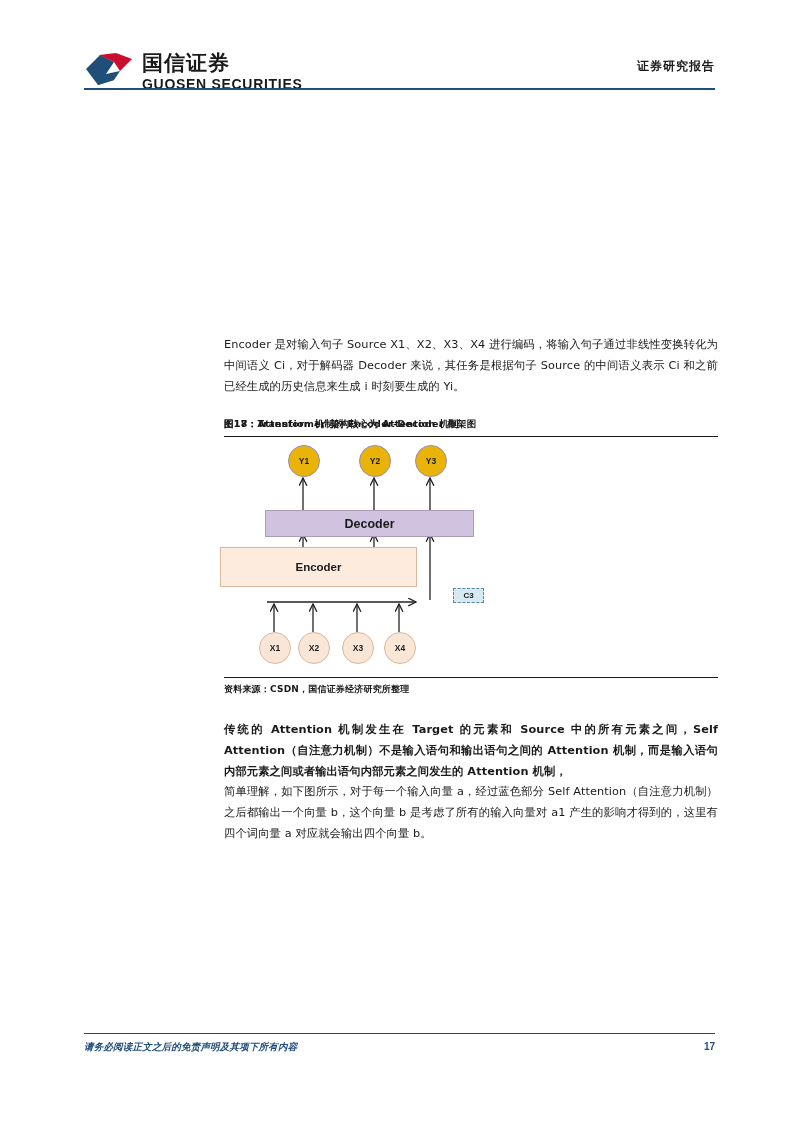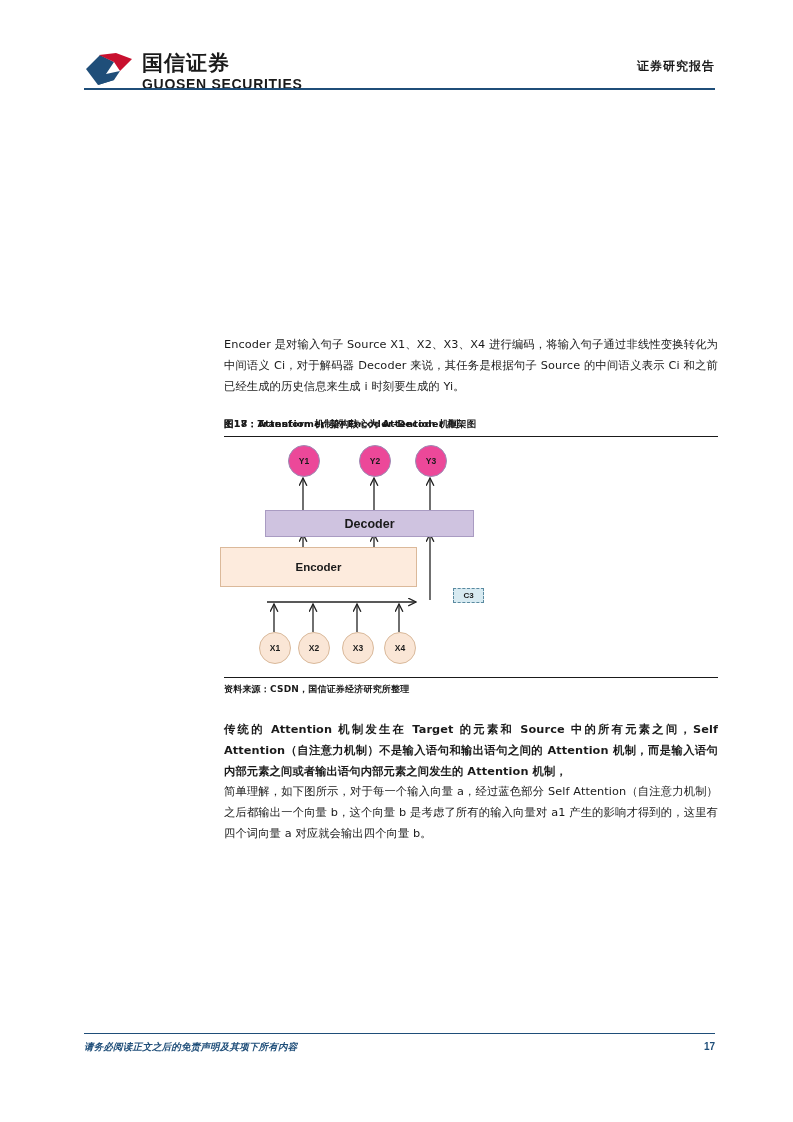--- a/index.html
+++ b/index.html
@@ -183,21 +183,21 @@
     display: flex;
     align-items: center;
     justify-content: center;
     font-family: "Liberation Sans", sans-serif;
     font-size: 8.5px;
     font-weight: bold;
     color: #1a1a1a;
   }
   .node-y {
     width: 30px; height: 30px;
-    background: #ec4899;
+    background: #eab308;
     border: 1px solid #9b8cb5;
   }
   .node-x {
     width: 30px; height: 30px;
     background: #fae6d6;
     border: 1px solid #d9b99b;
   }
   .box-decoder {
     position: absolute;
     background: #cfc3e0;

